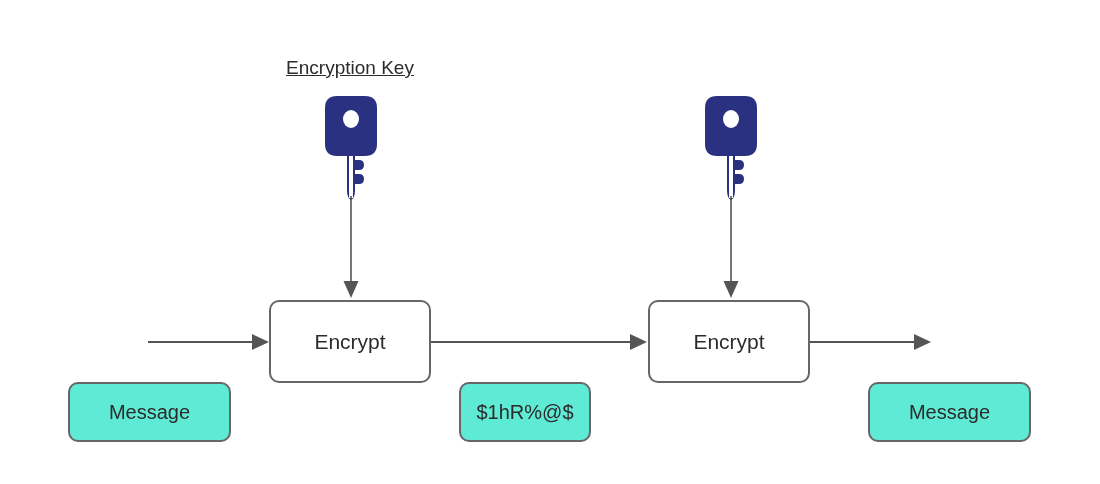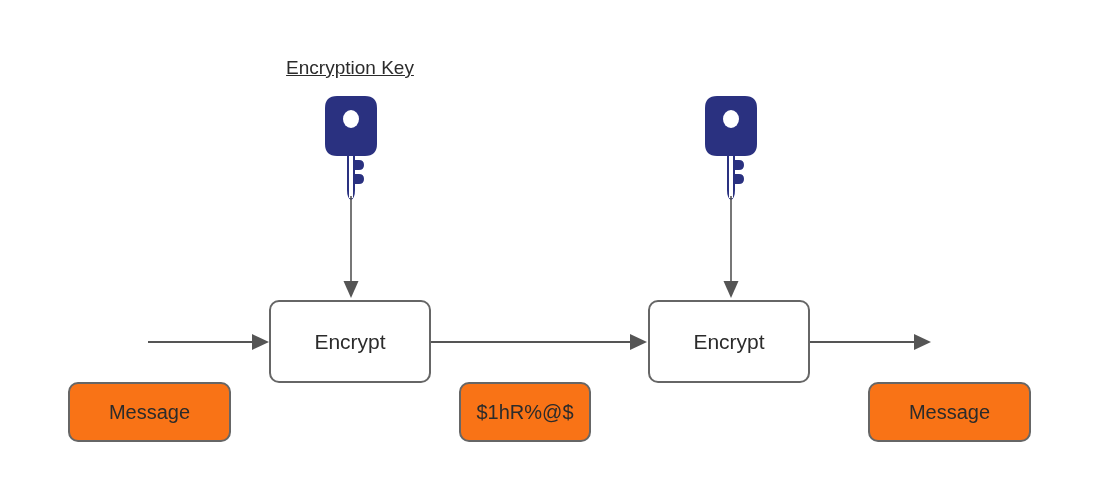--- a/index.html
+++ b/index.html
@@ -41,21 +41,21 @@
   }
   .proc-box span {
     font-size: 21px;
     color: #2b2b2b;
     line-height: 1;
   }
   .data-box {
     position: absolute;
     border: 2.5px solid #666666;
     border-radius: 10px;
-    background: #f97316;
+    background: #5eead4;
     display: flex;
     align-items: center;
     justify-content: center;
     box-sizing: border-box;
   }
   .data-box span {
     font-size: 20px;
     color: #2b2b2b;
     line-height: 1;
   }

